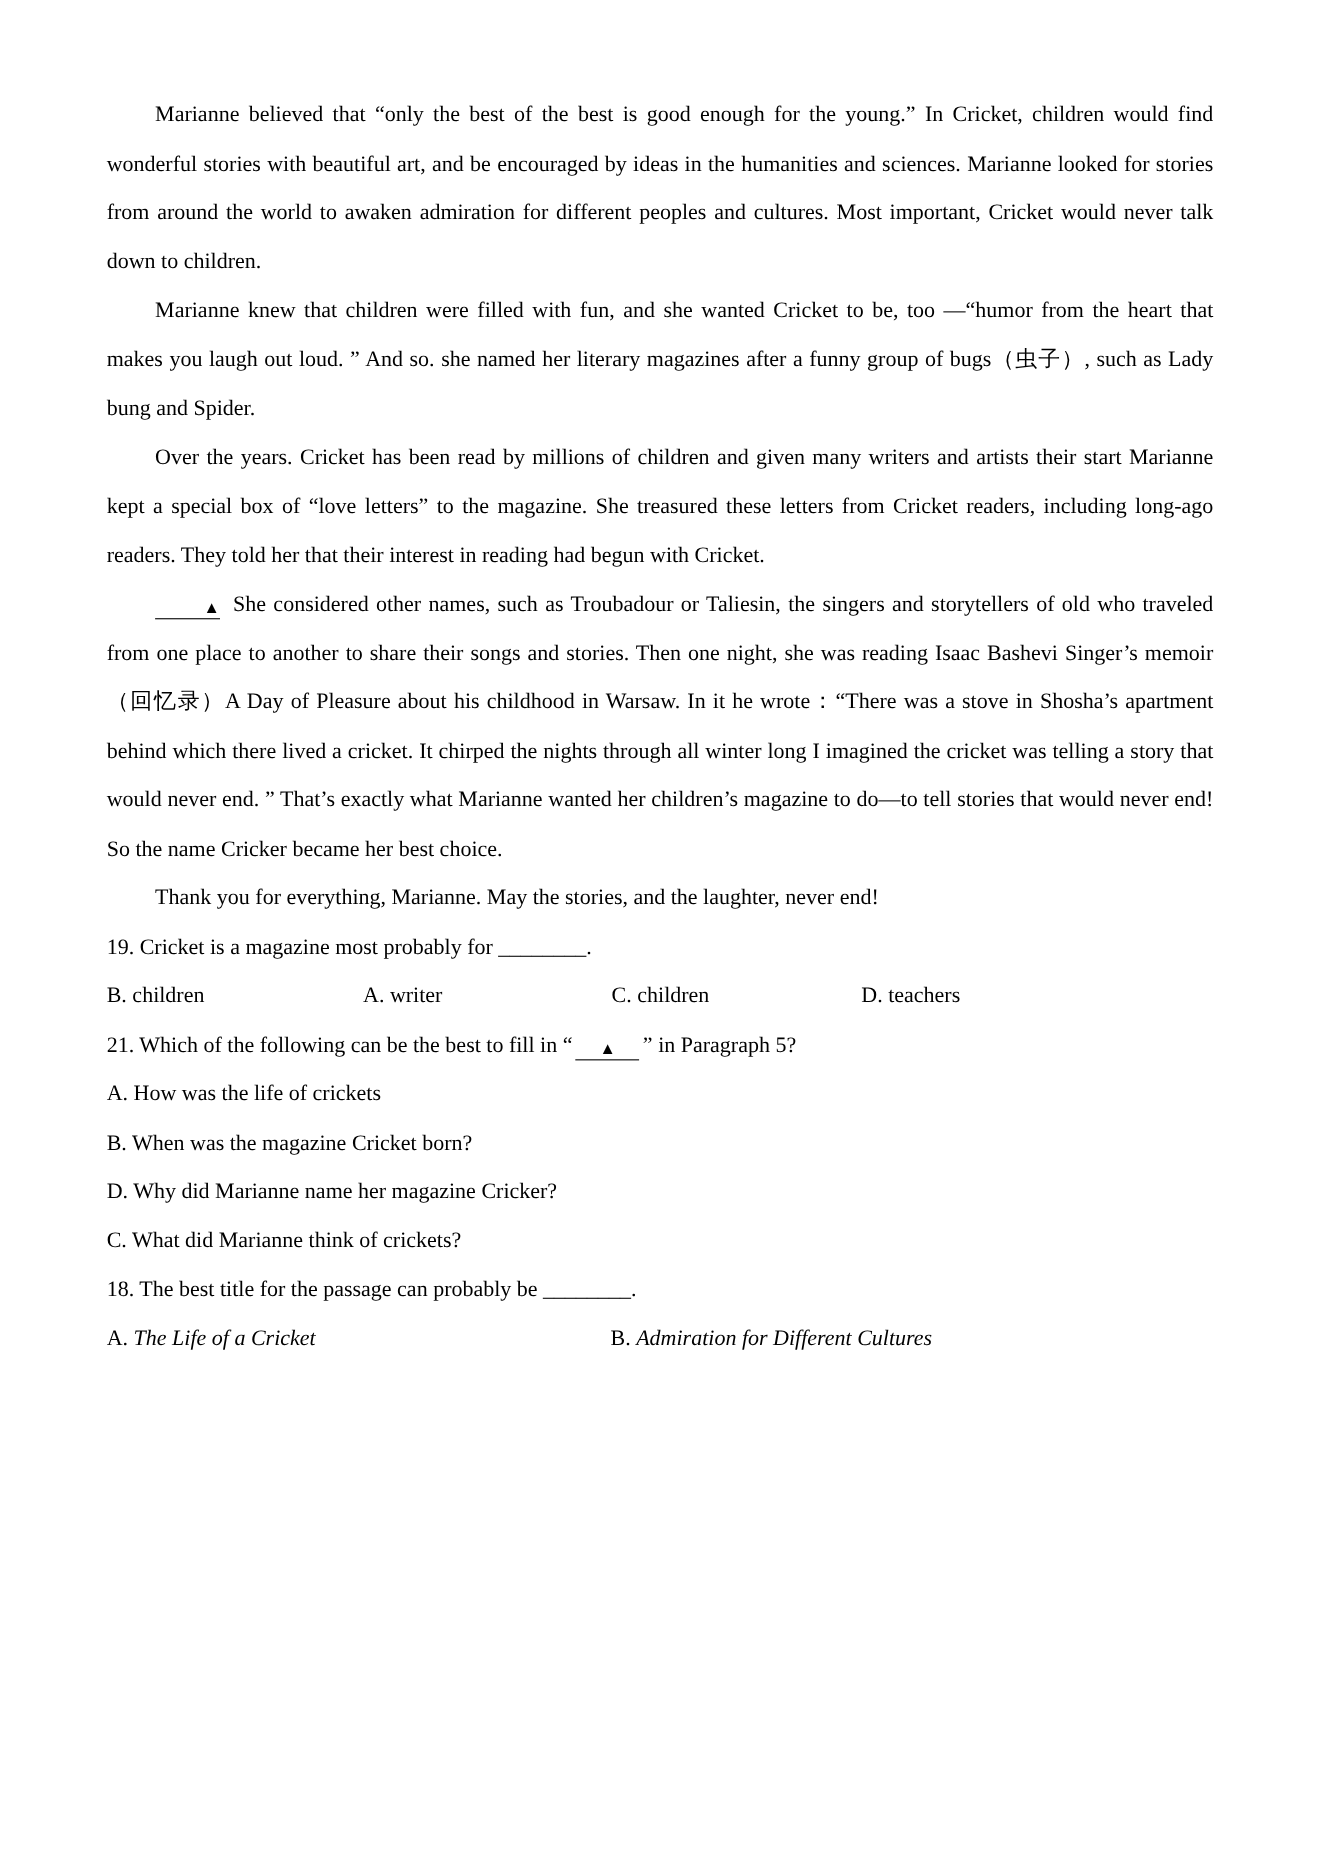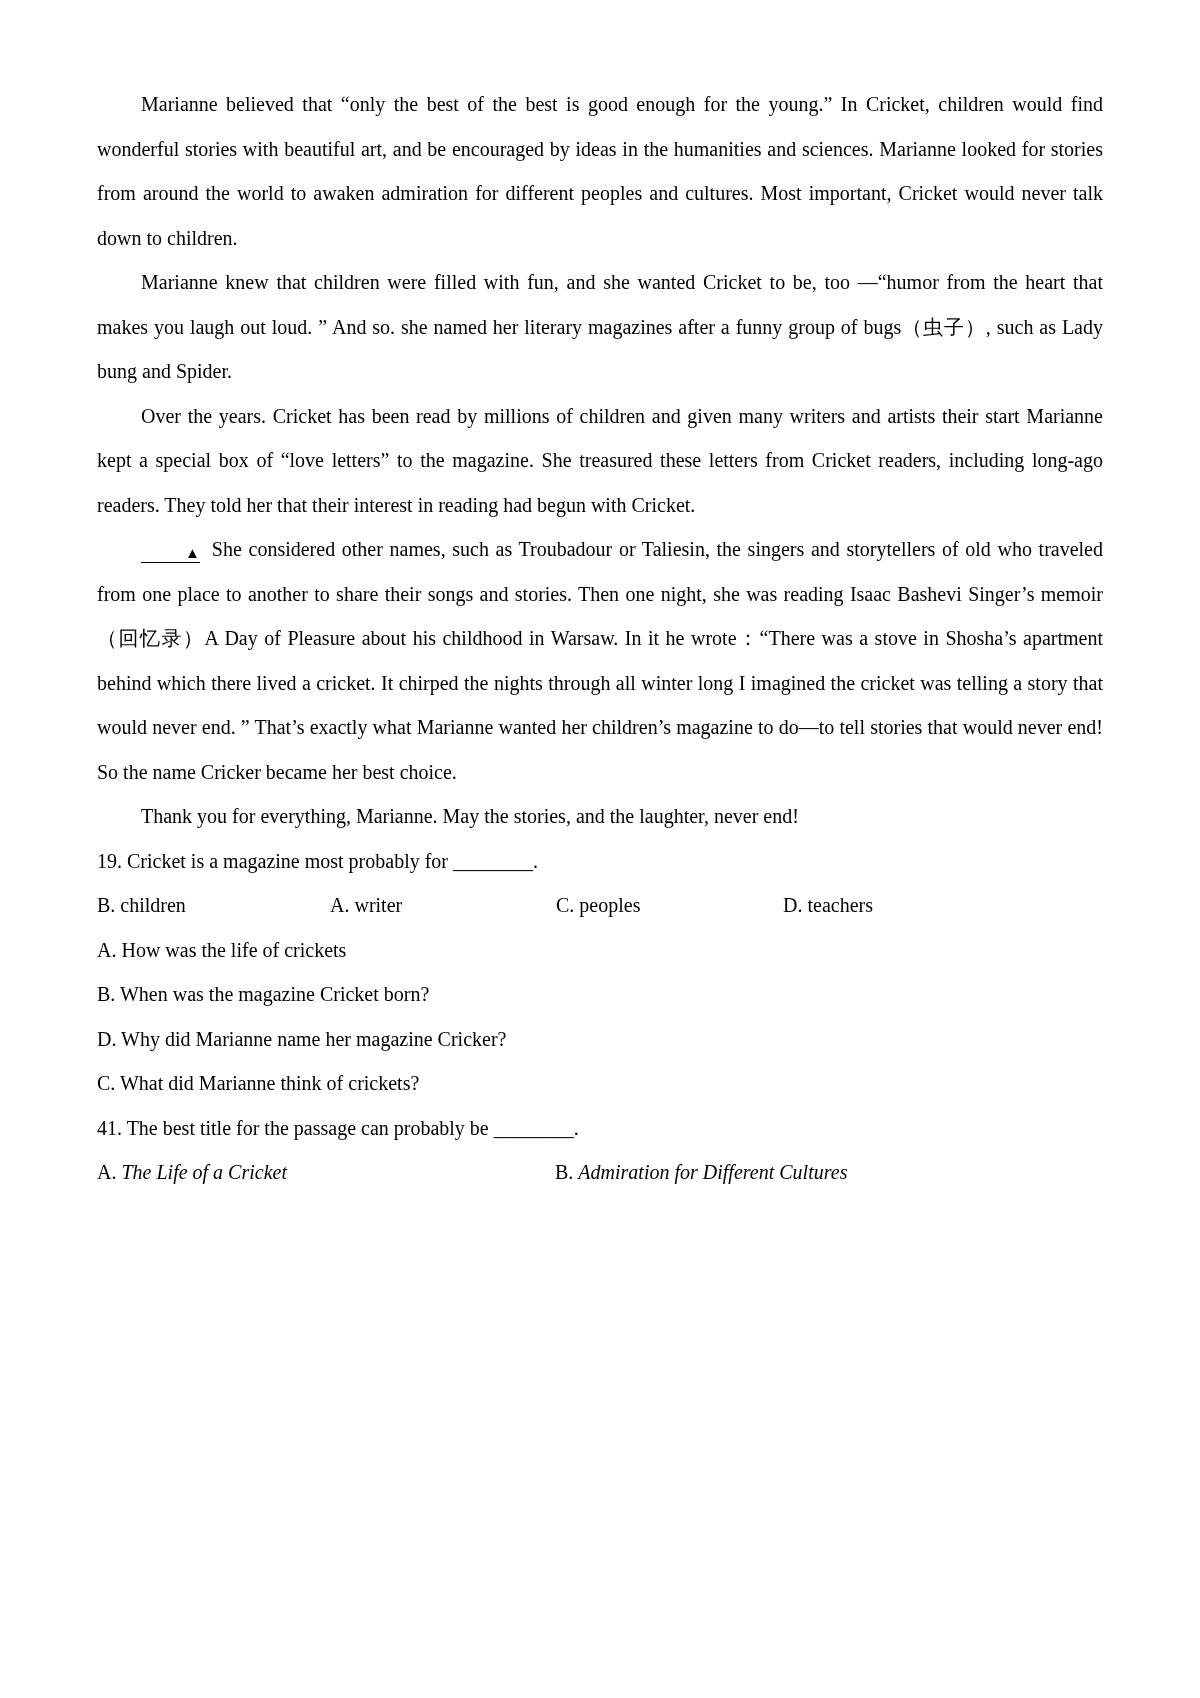--- a/index.html
+++ b/index.html
@@ -46,34 +46,35 @@
         <p class="para">Over the years. Cricket has been read by millions of children and given many writers and artists their start Marianne kept a special box of “love letters” to the magazine. She treasured these letters from Cricket readers, including long-ago readers. They told her that their interest in reading had begun with Cricket.</p>
         <p class="para"><span class="blank-line">▲</span>She considered other names, such as Troubadour or Taliesin, the singers and storytellers of old who traveled from one place to another to share their songs and stories. Then one night, she was reading Isaac Bashevi Singer’s memoir（回忆录）A Day of Pleasure about his childhood in Warsaw. In it he wrote：“There was a stove in Shosha’s apartment behind which there lived a cricket. It chirped the nights through all winter long I imagined the cricket was telling a story that would never end. ” That’s exactly what Marianne wanted her children’s magazine to do—to tell stories that would never end! So the name Cricker became her best choice.</p>
         <p class="para">Thank you for everything, Marianne. May the stories, and the laughter, never end!</p>
       </div>
     <div>
         <div>
           <p class="stem">19. Cricket is a magazine most probably for ________.</p>
           <div class="options row4">
             <p class="option">B. children</p>
             <p class="option">A. writer</p>
-            <p class="option">C. peoples</p>
+            <p class="option">C. children</p>
             <p class="option">D. teachers</p>
           </div>
         </div>
         <div>
+          <p class="stem">21. Which of the following can be the best to fill in “<span class="blank-line">▲</span>” in Paragraph 5?</p>
           <div class="options list">
             <p class="option">A. How was the life of crickets</p>
             <p class="option">B. When was the magazine Cricket born?</p>
             <p class="option">D. Why did Marianne name her magazine Cricker?</p>
             <p class="option">C. What did Marianne think of crickets?</p>
           </div>
         </div>
         <div>
-          <p class="stem">41. The best title for the passage can probably be ________.</p>
+          <p class="stem">18. The best title for the passage can probably be ________.</p>
           <div class="options row2">
             <p class="option">A. <em>The Life of a Cricket</em></p>
             <p class="option">B. <em>Admiration for Different Cultures</em></p>
           </div>
         </div>
       </div>
   </div>
 </div>
 
 </body></html>

